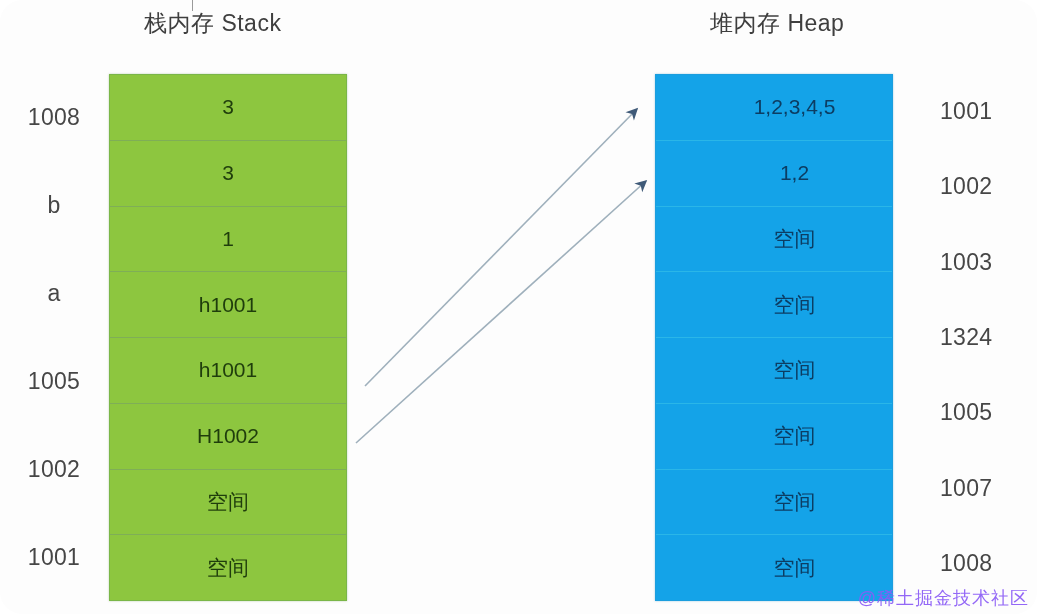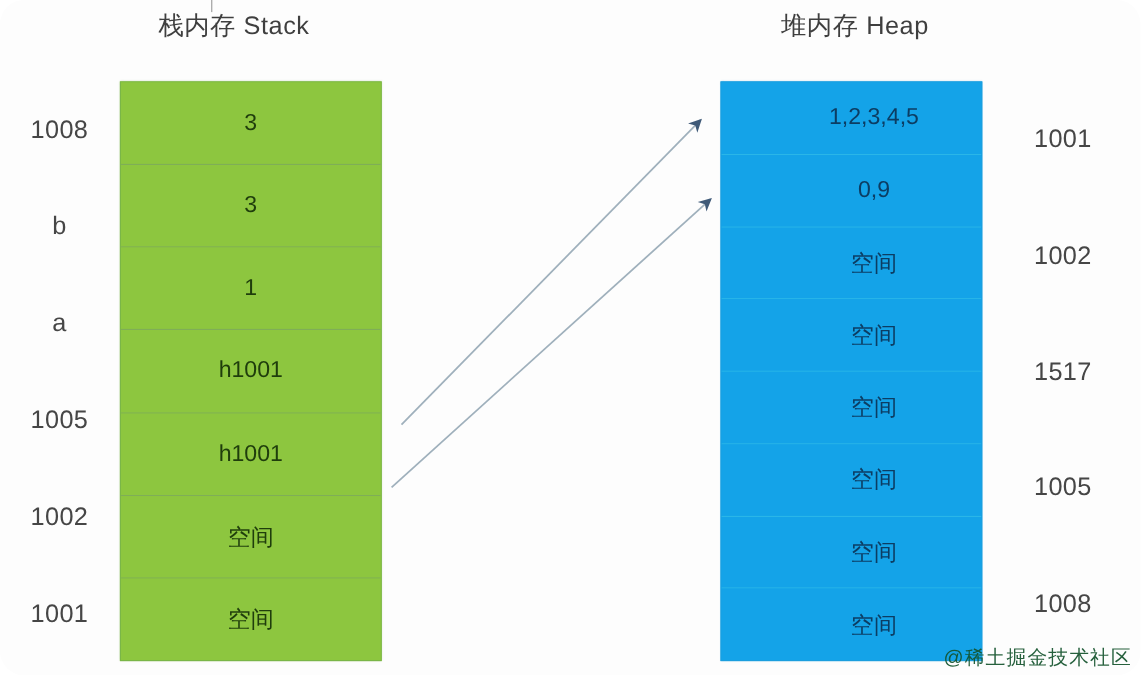--- a/index.html
+++ b/index.html
@@ -121,21 +121,21 @@
     height: 614px;
     pointer-events: none;
   }
 
   
   #watermark {
     position: absolute;
     right: 8px;
     bottom: 4px;
     font-size: 18px;
-    color: #14532d;
+    color: #8b5cf6;
     opacity: 0.92;
     white-space: nowrap;
     letter-spacing: 1px;
   }
 </style>
 </head>
 <body>
 
 <div id="canvas">
 
@@ -151,40 +151,43 @@
     <div class="addr">1002</div>
     <div class="addr">1001</div>
   </div>
 
   <div class="column" id="stack-column">
     <div class="cell">3</div>
     <div class="cell">3</div>
     <div class="cell">1</div>
     <div class="cell">h1001</div>
     <div class="cell">h1001</div>
+    <div class="cell">H1002</div>
     <div class="cell">空间</div>
     <div class="cell">空间</div>
   </div>
 
   <div class="column" id="heap-column">
     <div class="cell">1,2,3,4,5</div>
-    <div class="cell">0,9</div>
+    <div class="cell">1,2</div>
     <div class="cell">空间</div>
     <div class="cell">空间</div>
     <div class="cell">空间</div>
     <div class="cell">空间</div>
     <div class="cell">空间</div>
     <div class="cell">空间</div>
   </div>
 
   <div class="label-col" id="heap-labels">
     <div class="addr">1001</div>
     <div class="addr">1002</div>
-    <div class="addr">1517</div>
+    <div class="addr">1003</div>
+    <div class="addr">1324</div>
     <div class="addr">1005</div>
+    <div class="addr">1007</div>
     <div class="addr">1008</div>
   </div>
 
   <svg id="arrows" viewBox="0 0 1037 614">
     <defs>
       <marker id="ah" markerWidth="9" markerHeight="9" refX="7" refY="4.5" orient="auto" markerUnits="strokeWidth">
         <path d="M0.5,0.8 L8,4.5 L0.5,8.2 L2.6,4.5 Z" fill="#3f5a78"></path>
       </marker>
     </defs>
     <g id="arrow-layer">

